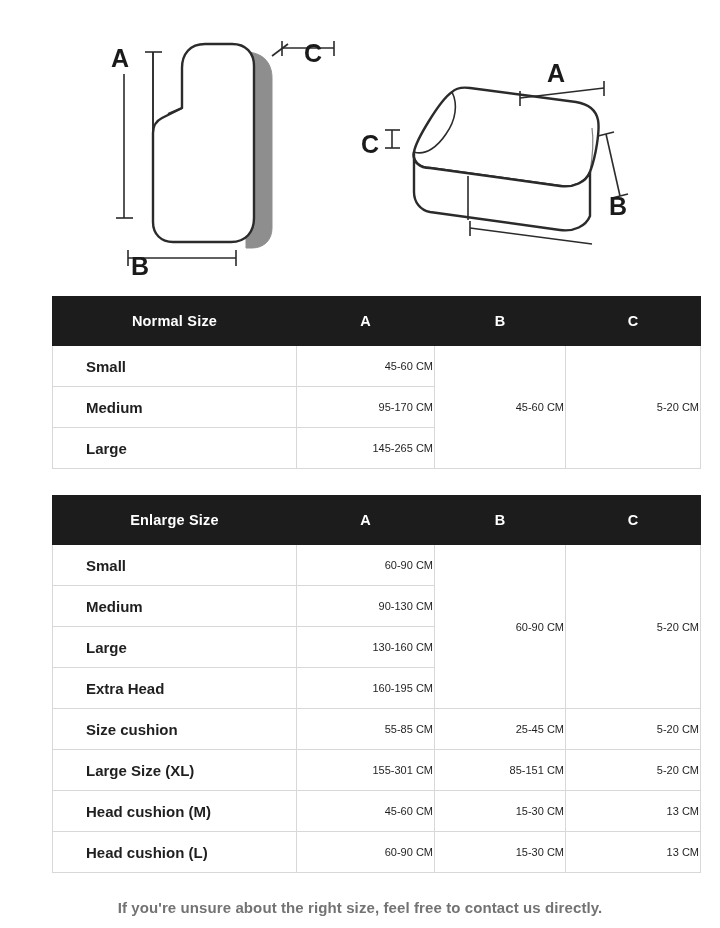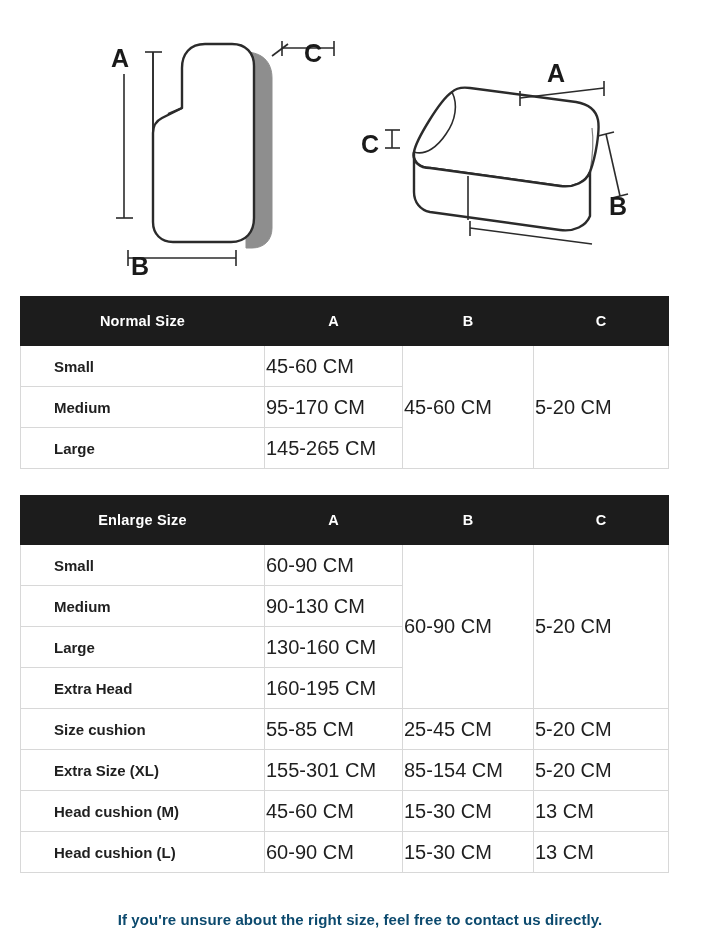--- a/index.html
+++ b/index.html
@@ -27,21 +27,21 @@
     position: relative;
     width: 720px;
     height: 296px;
   }
   .diagram-svg {
     display: block;
   }
 
   
   .table-wrap {
-    margin: 0 20px;
+    margin: 0 52px;
   }
   table.size-table {
     width: 648px;
     border-collapse: collapse;
     table-layout: fixed;
     font-size: 14px;
   }
   table.size-table thead th {
     background: #1c1c1c;
     color: #ffffff;
@@ -51,41 +51,41 @@
     border: 1px solid #1c1c1c;
     text-align: center;
     letter-spacing: 0.2px;
   }
   table.size-table thead th.lbl-col {
     font-size: 14.5px;
   }
   table.size-table tbody td {
     border: 1px solid #d8d8d8;
     height: 38px;
-    text-align: left;
+    text-align: right;
     color: #1f1f1f;
-    font-size: 20px;
+    font-size: 11px;
   }
   table.size-table tbody td.name {
     text-align: left;
     padding-left: 33px;
     font-weight: bold;
     font-size: 15px;
   }
   col.c-name { width: 244px; }
   col.c-a { width: 138px; }
   col.c-b { width: 131px; }
   col.c-c { width: 135px; }
 
   .gap-between { height: 26px; }
 
   .note {
-    margin-top: 38px;
+    margin-top: 26px;
     text-align: center;
-    color: #0c4a6e;
+    color: #737373;
     font-weight: bold;
     font-size: 15px;
     letter-spacing: 0.1px;
   }
 
   .dim-letter {
     font-weight: bold;
   }
 </style>
 </head>
@@ -235,23 +235,23 @@
           <td class="name">Extra Head</td>
           <td>160-195 CM</td>
         </tr>
         <tr>
           <td class="name">Size cushion</td>
           <td>55-85 CM</td>
           <td>25-45 CM</td>
           <td>5-20 CM</td>
         </tr>
         <tr>
-          <td class="name">Extra Size (XL)</td>
+          <td class="name">Large Size (XL)</td>
           <td>155-301 CM</td>
-          <td>85-154 CM</td>
+          <td>85-151 CM</td>
           <td>5-20 CM</td>
         </tr>
         <tr>
           <td class="name">Head cushion (M)</td>
           <td>45-60 CM</td>
           <td>15-30 CM</td>
           <td>13 CM</td>
         </tr>
         <tr>
           <td class="name">Head cushion (L)</td>

